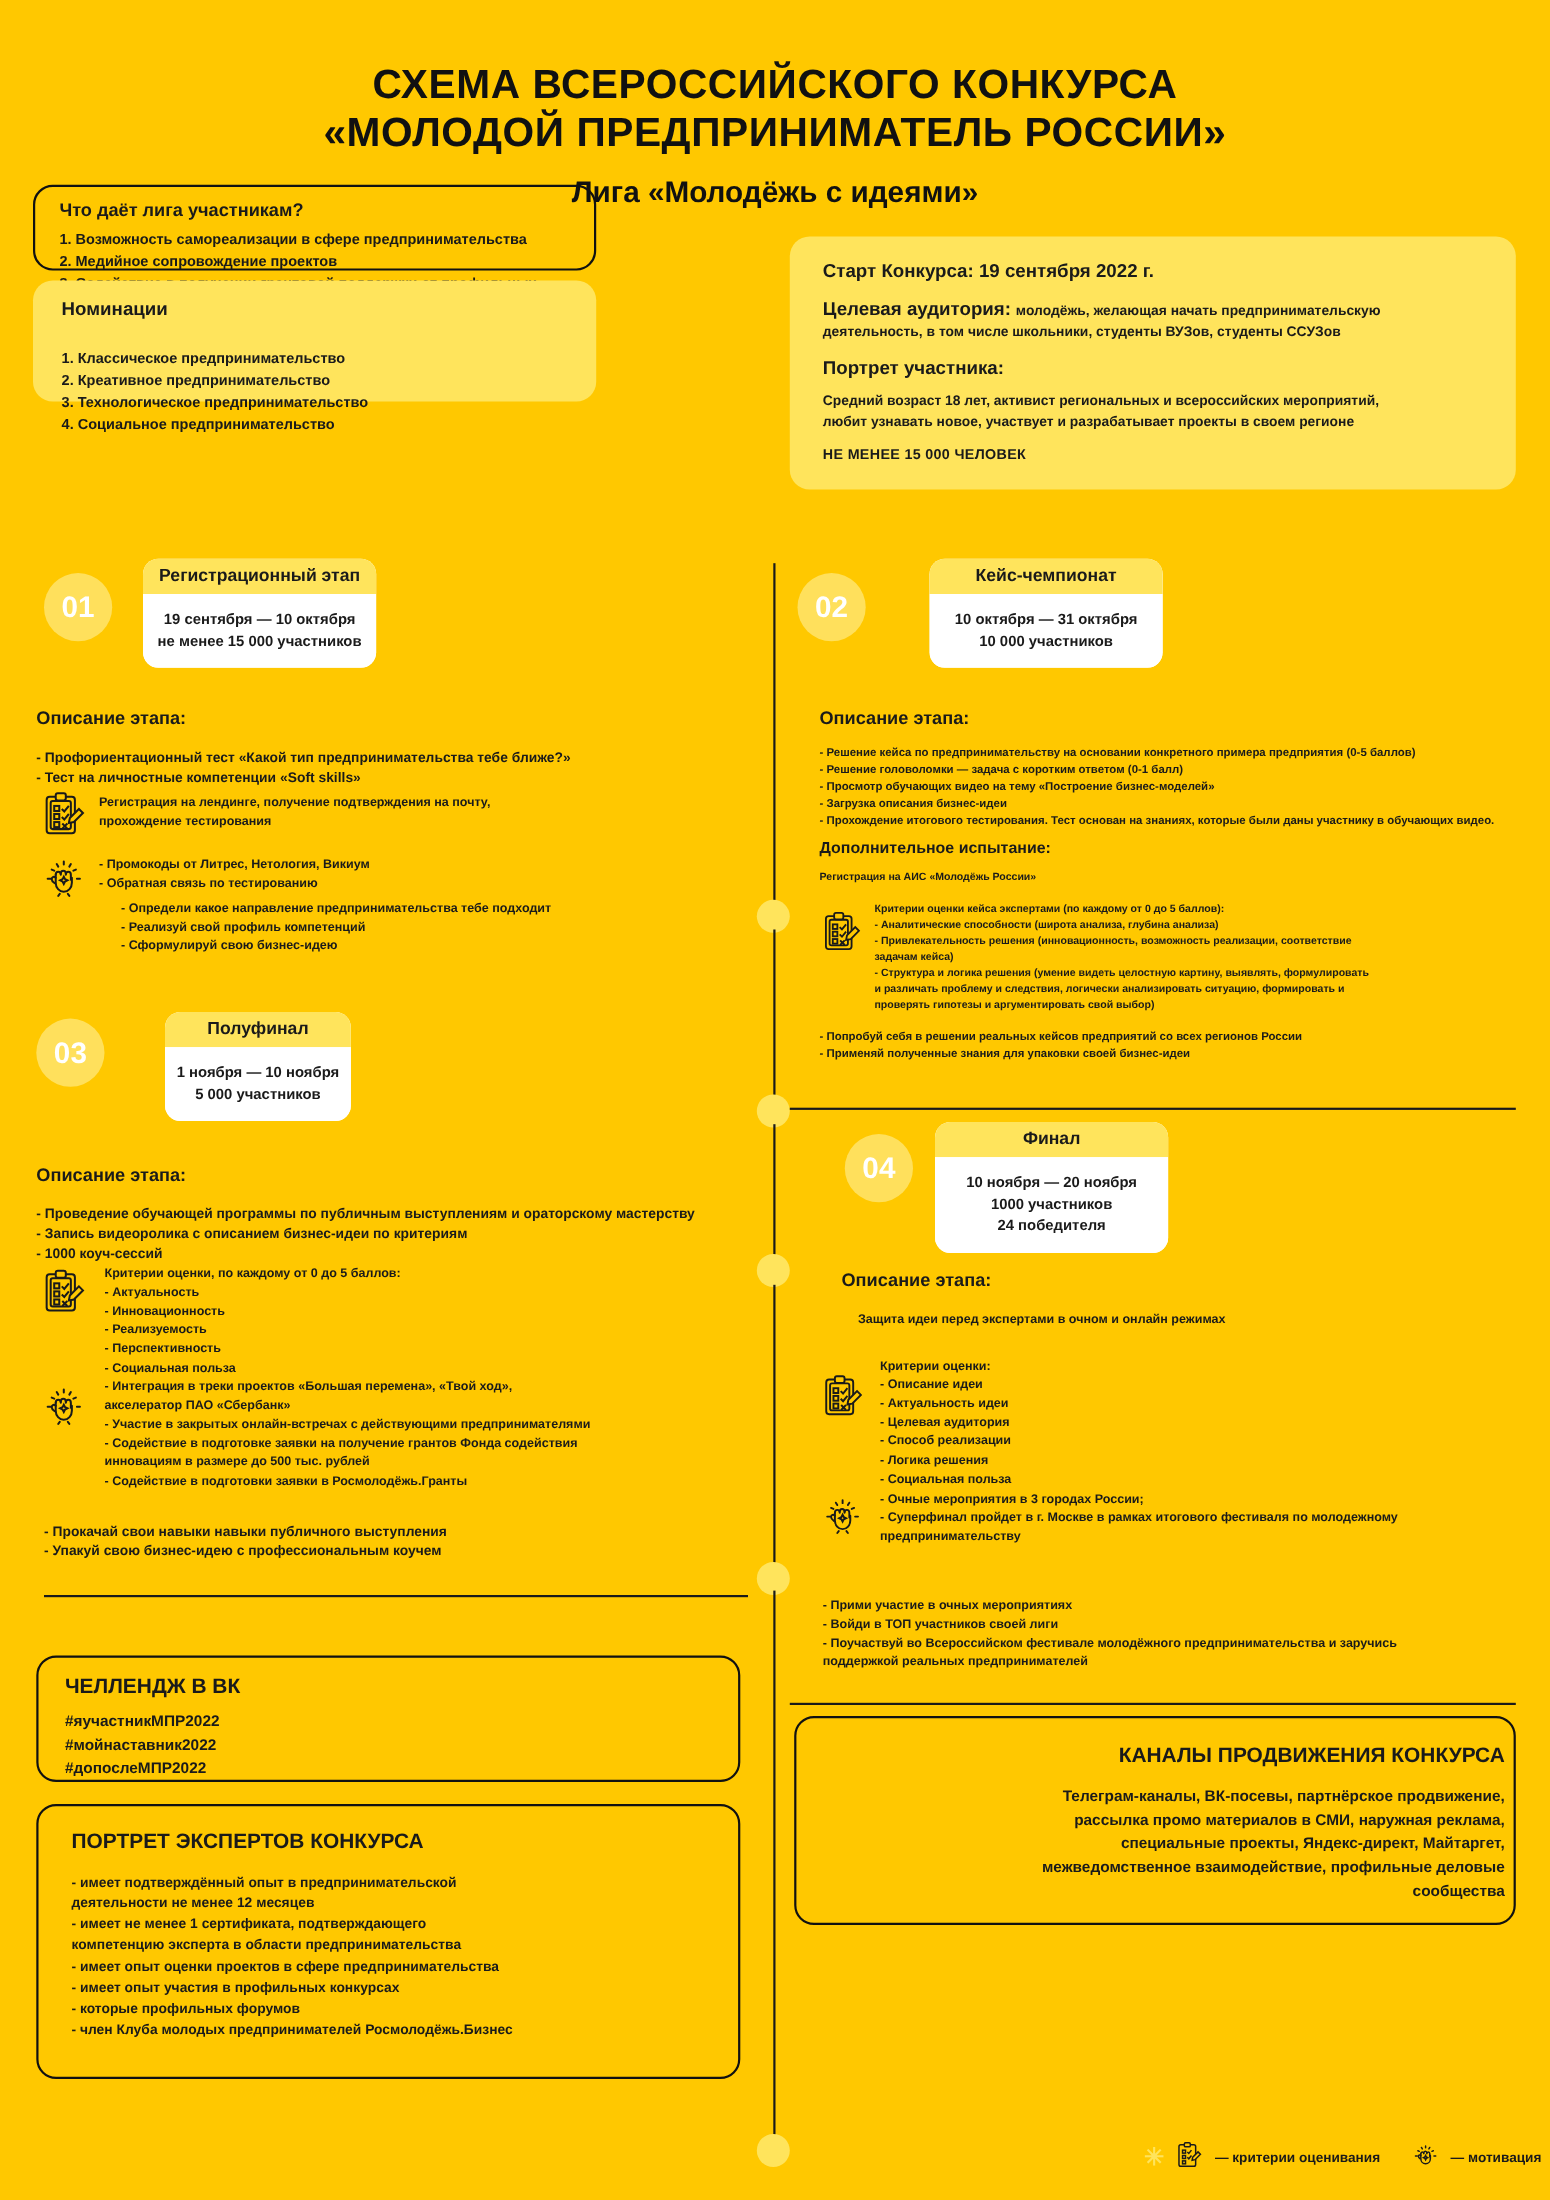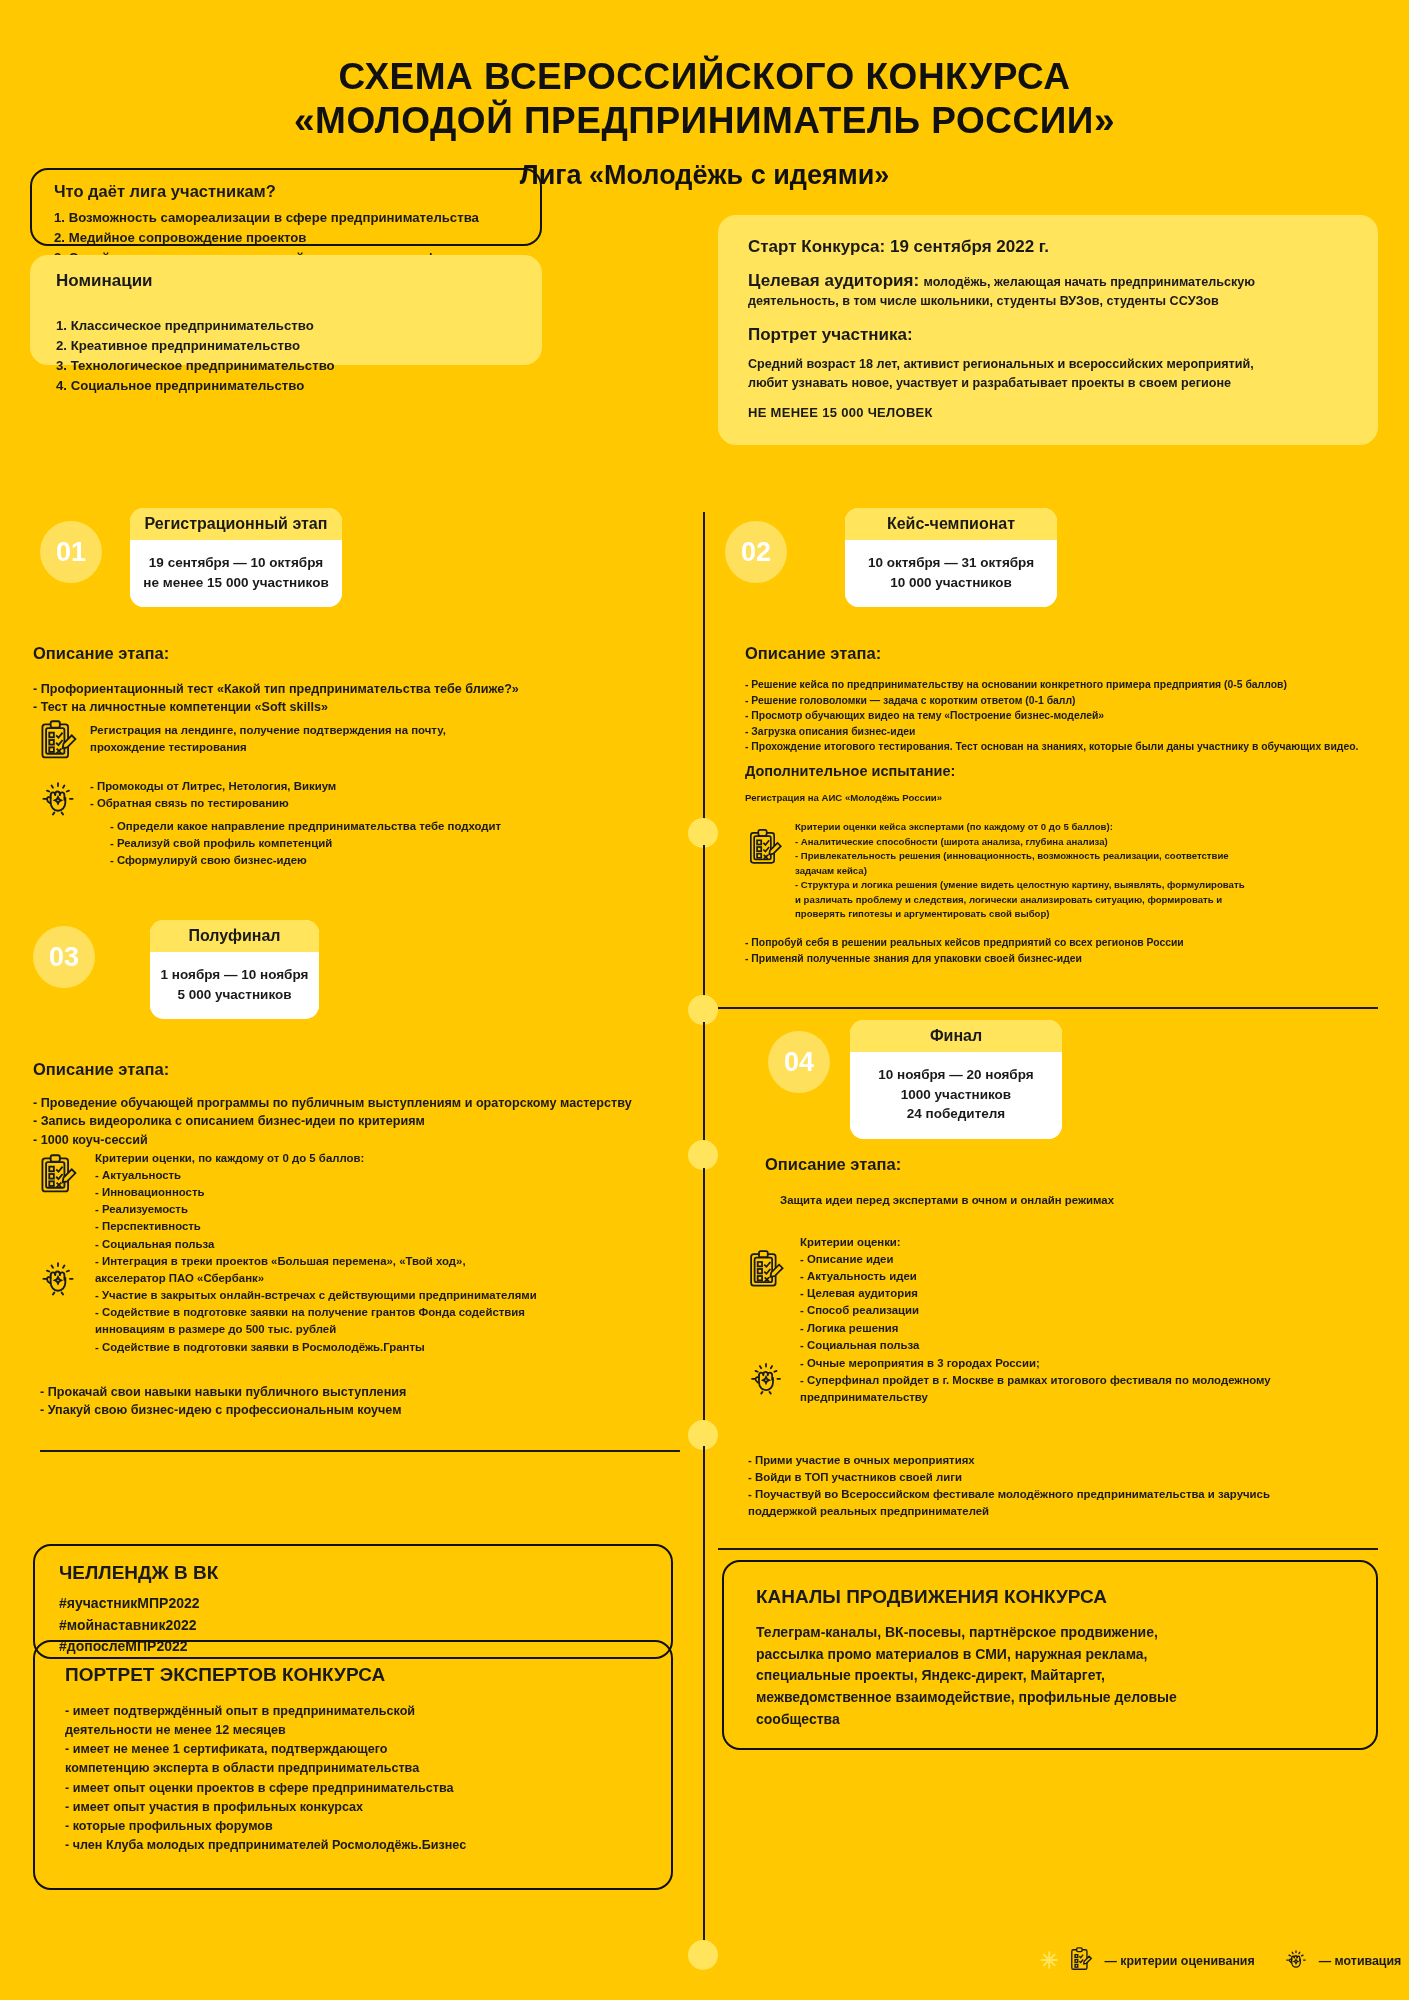--- a/index.html
+++ b/index.html
@@ -426,40 +426,40 @@
     <div>- Суперфинал пройдет в г. Москве в рамках итогового фестиваля по молодежному</div>
     <div>предпринимательству</div>
   </div>
   <div class="desc-list mid" style="left:748px; top:1452px; width:630px;">
     <div>- Прими участие в очных мероприятиях</div>
     <div>- Войди в ТОП участников своей лиги</div>
     <div>- Поучаствуй во Всероссийском фестивале молодёжного предпринимательства и заручись</div>
     <div>поддержкой реальных предпринимателей</div>
   </div>
 
-  <div class="panel" style="left:33px; top:1505px; width:640px; height:115px; padding:16px 20px 17px 24px;margin-top:39px;">
+  <div class="panel" style="left:33px; top:1505px; width:640px; height:115px; padding:16px 20px 17px 24px;">
     <div class="panel-h">ЧЕЛЛЕНДЖ В ВК</div>
     <div class="panel-p">#яучастникМПР2022</div>
     <div class="panel-p">#мойнаставник2022</div>
     <div class="panel-p">#допослеМПР2022</div>
   </div>
 
   <div class="panel" style="left:33px; top:1640px; width:640px; height:250px; padding:22px 20px 0 30px;">
     <div class="panel-h" style="margin-bottom:16px;">ПОРТРЕТ ЭКСПЕРТОВ КОНКУРСА</div>
     <div class="panel-p sm">- имеет подтверждённый опыт в предпринимательской</div>
     <div class="panel-p sm">деятельности не менее 12 месяцев</div>
     <div class="panel-p sm">- имеет не менее 1 сертификата, подтверждающего</div>
     <div class="panel-p sm">компетенцию эксперта в области предпринимательства</div>
     <div class="panel-p sm">- имеет опыт оценки проектов в сфере предпринимательства</div>
     <div class="panel-p sm">- имеет опыт участия в профильных конкурсах</div>
     <div class="panel-p sm">- которые профильных форумов</div>
     <div class="panel-p sm">- член Клуба молодых предпринимателей Росмолодёжь.Бизнес</div>
   </div>
 
-  <div class="panel" style="left:722px; top:1560px; width:656px; height:190px; padding:24px 8px 0 32px;">
+  <div class="panel" style="left:722px; top:1560px; width:656px; height:190px; padding:24px 8px 0 32px;text-align:right;">
     <div class="panel-h" style="margin-bottom:14px;">КАНАЛЫ ПРОДВИЖЕНИЯ КОНКУРСА</div>
     <div class="panel-p">Телеграм-каналы, ВК-посевы, партнёрское продвижение,</div>
     <div class="panel-p">рассылка промо материалов в СМИ, наружная реклама,</div>
     <div class="panel-p">специальные проекты, Яндекс-директ, Майтаргет,</div>
     <div class="panel-p">межведомственное взаимодействие, профильные деловые</div>
     <div class="panel-p">сообщества</div>
   </div>
 
 
   <div class="legend" style="left:1040px; top:1946px;">

